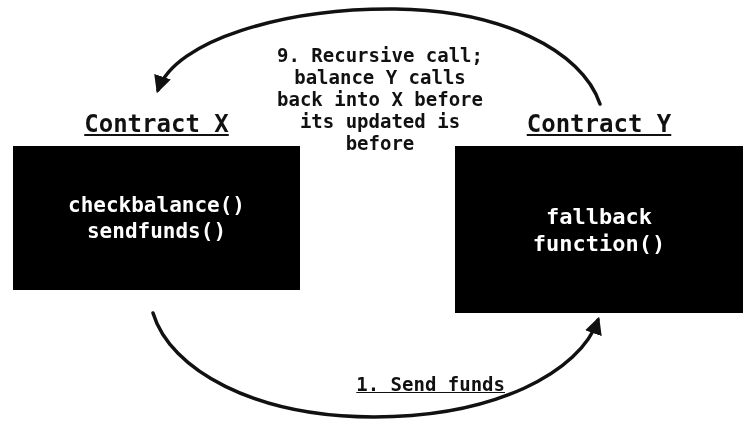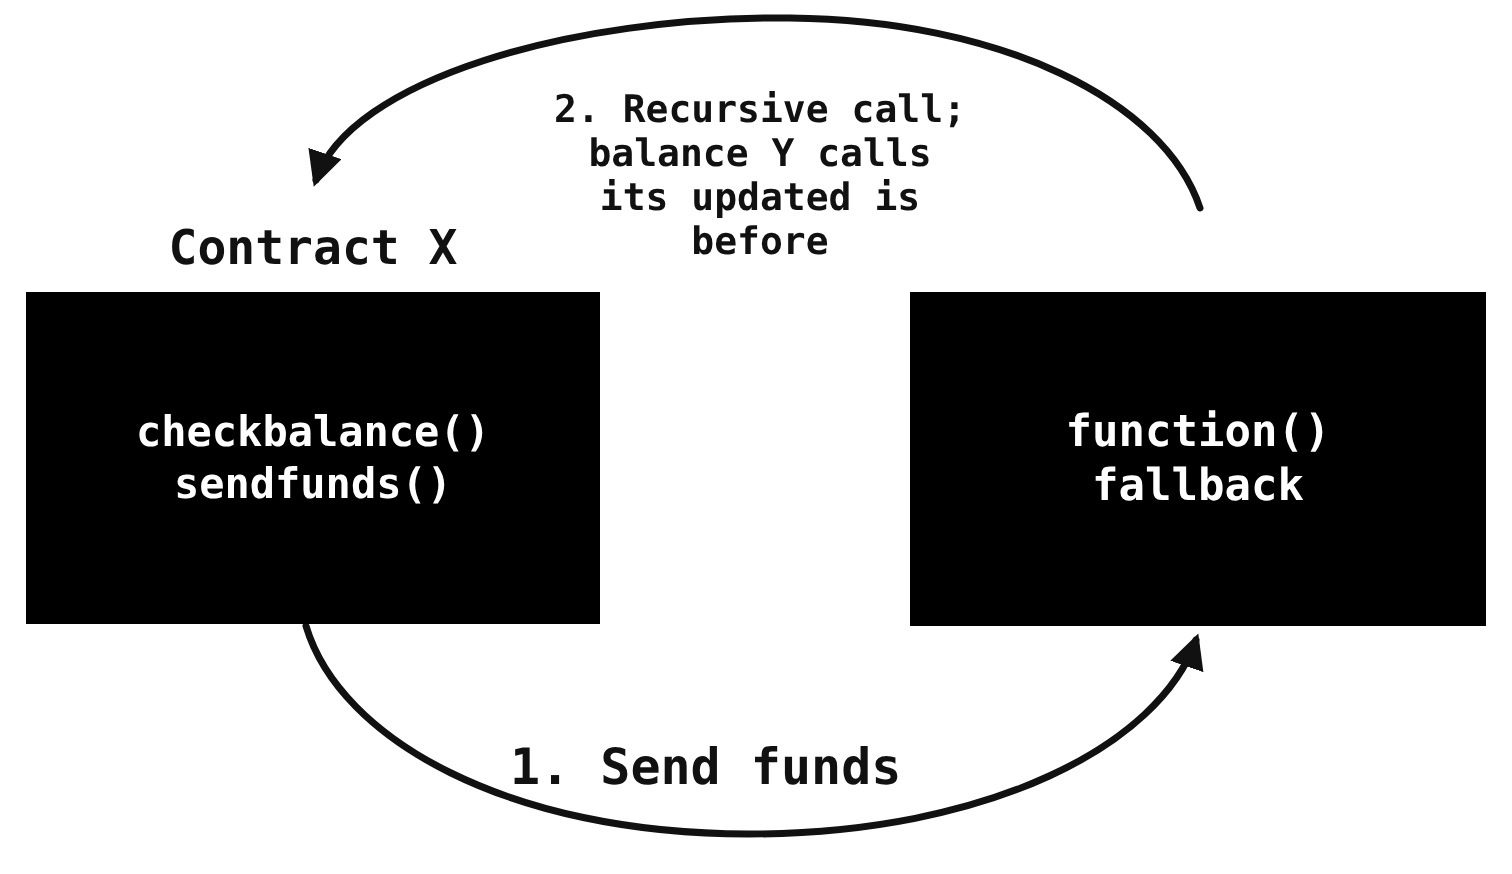--- a/index.html
+++ b/index.html
@@ -32,35 +32,36 @@
   .contract-label {
     position: absolute;
     top: 108px;
     height: 32px;
     text-align: center;
     font-size: 24px;
     font-weight: 600;
     letter-spacing: 0px;
     line-height: 32px;
     white-space: nowrap;
+    text-decoration: underline;
   }
   .contract-label.x { left: 13px;  width: 287px; }
   .contract-label.y { left: 455px; width: 288px; }
   .contract-box {
     position: absolute;
     top: 146px;
     background: #000000;
     color: #ffffff;
     display: flex;
     flex-direction: column;
     justify-content: center;
     align-items: center;
     text-align: center;
   }
-  .contract-box.x { left: 13px;  width: 287px; height: 166px; }
+  .contract-box.x { left: 13px;  width: 287px; height: 144px; }
   .contract-box.y { left: 455px; width: 288px; height: 167px; }
   .contract-box .fn-line {
     font-size: 21px;
     font-weight: bold;
     line-height: 26px;
     white-space: nowrap;
   }
   .contract-box.y .fn-line {
     font-size: 22px;
     line-height: 27px;
@@ -74,56 +75,59 @@
     font-size: 19px;
     font-weight: 600;
     line-height: 22px;
   }
   .annotation-top .ann-line { white-space: nowrap; }
   .annotation-bottom {
     position: absolute;
     left: 255px;
     top: 373px;
     width: 250px;
-    text-align: left;
-    font-size: 25px;
+    text-align: right;
+    font-size: 19px;
     font-weight: 600;
     line-height: 22px;
     white-space: nowrap;
+    text-decoration: underline;
   }
 </style>
 </head>
 <body>
 
 <div class="diagram">
 
   <svg class="arrows" viewBox="0 0 756 437" xmlns="http://www.w3.org/2000/svg">
     <defs>
       <marker id="arrowhead" viewBox="0 0 10 10" refX="8" refY="5" markerWidth="5" markerHeight="5" orient="auto-start-reverse">
         <path d="M0,0 L10,5 L0,10 z" fill="#111111"></path>
       </marker>
     </defs>
     <path class="edge" d="M 600 104 C 582 50, 500 10, 395 9 C 285 8, 175 40, 158 90" marker-end="url(#arrowhead)"></path>
     <path class="edge" d="M 153 313 C 170 370, 255 417, 374 417 C 495 417, 580 372, 598 320" marker-end="url(#arrowhead)"></path>
   </svg>
 
   <div class="contract-label x">Contract X</div>
+  <div class="contract-label y">Contract Y</div>
 
   <div class="contract-box x">
     <div class="fn-line">checkbalance()</div>
     <div class="fn-line">sendfunds()</div>
   </div>
 
   <div class="contract-box y">
+    <div class="fn-line">fallback</div>
     <div class="fn-line">function()</div>
-    <div class="fn-line">fallback</div>
   </div>
 
   <div class="annotation-top">
-    <div class="ann-line">2. Recursive call;</div>
+    <div class="ann-line">9. Recursive call;</div>
     <div class="ann-line">balance Y calls</div>
+    <div class="ann-line">back into X before</div>
     <div class="ann-line">its updated is</div>
     <div class="ann-line">before</div>
   </div>
 
   <div class="annotation-bottom">1. Send funds</div>
 
 </div>
 
 </body></html>

